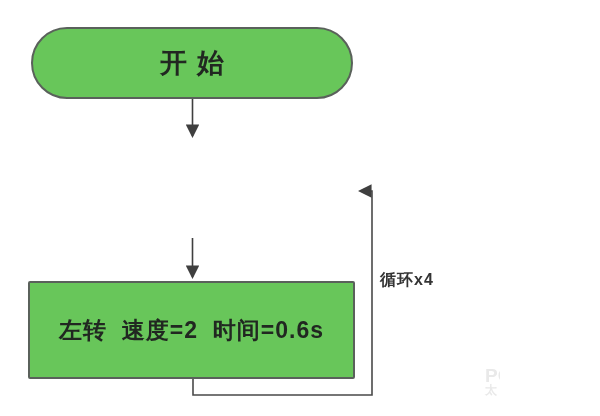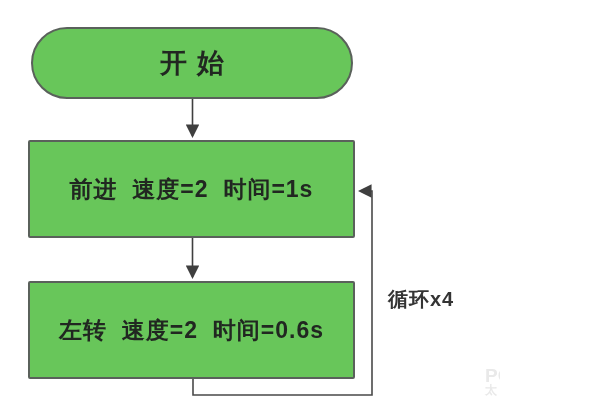--- a/index.html
+++ b/index.html
@@ -41,26 +41,25 @@
     width: 327px; height: 98px;
     border-radius: 2px;
     font-size: 23px;
     letter-spacing: 1px;
   }
   .node-forward { top: 140px; }
   .node-turnleft { top: 281px; }
   .node-label { white-space: pre; }
   .loop-label {
     position: absolute;
-    left: 380px; top: 286px;
-    font-size: 20px;
+    left: 380px; top: 270px;
+    font-size: 16px;
     font-weight: bold;
     color: #343434;
     letter-spacing: 1px;
-    margin-left: 8px;
   }
   
   .wm-bottom {
     position: absolute;
     left: 483px; top: 344px;
     width: 117px; height: 66px;
     color: #e9e9e9;
     line-height: 1;
   }
   .wm-circle {
@@ -117,23 +116,20 @@
     </defs>
     <path d="M192.5,99 V136" fill="none" stroke="#3f3f3f" stroke-width="1.6" marker-end="url(#ah)"></path>
     <path d="M192.5,238 V277" fill="none" stroke="#3f3f3f" stroke-width="1.6" marker-end="url(#ah)"></path>
     <path d="M193,379 V395 H372 V191 H360" fill="none" stroke="#4a4a4a" stroke-width="1.6" marker-end="url(#ah)"></path>
   </svg>
 
   <div class="node node-start">
     <span class="node-label">开始</span>
   </div>
 
-  <div class="node node-process node-forward">
-    <span class="node-label">前进  速度=2  时间=1s</span>
-  </div>
 
   <div class="node node-process node-turnleft">
     <span class="node-label">左转  速度=2  时间=0.6s</span>
   </div>
 
   <div class="loop-label">循环x4</div>
 
   <div class="wm-bottom">
     <div class="wm-circle"></div>
     <div class="wm-brand-row">

